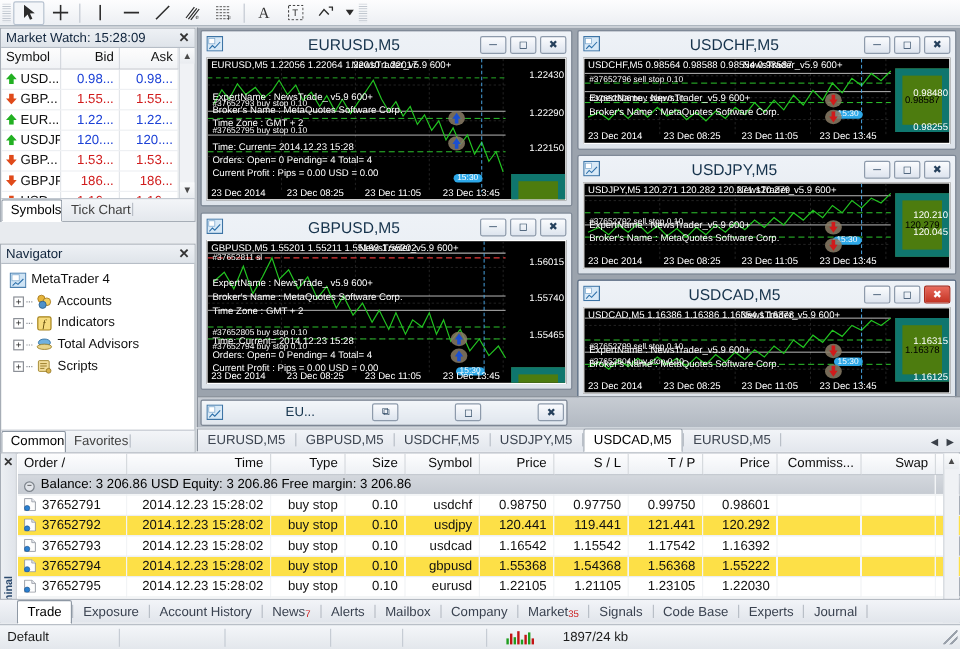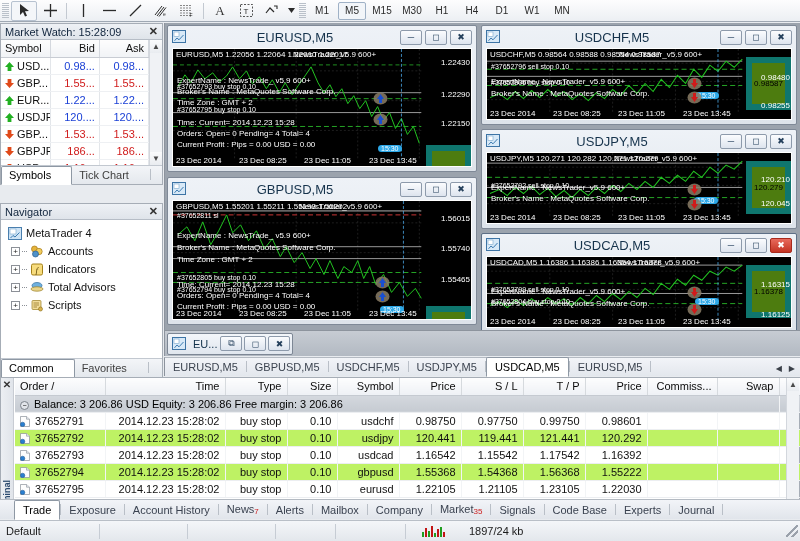--- a/index.html
+++ b/index.html
@@ -71,21 +71,21 @@
   }
   .sb-arrow { height:13px; display:flex; align-items:center; justify-content:center;
      font-size:8px; color:#4a4a4a; background:linear-gradient(#fafbfc,#e9ecf0); }
   .sb-arrow.bot { position:absolute; bottom:0; left:0; right:0; }
   .tabstrip {
     position:absolute; left:0; right:0; bottom:0; height:19px;
     background: linear-gradient(#f3f5f8,#e4e8ed); border-top:1px solid #c2c8d0;
     display:flex; align-items:flex-end;
   }
   .tabstrip .tab {
-    font-size:11px; padding: 2px 20px 3px 7px; color:#404040;text-align:right;
+    font-size:11px; padding: 2px 0 3px 7px; color:#404040;text-align:right;
   }
   .tabstrip .tab.active {
     background:#fff; border:1px solid #8e98a4; border-bottom:1px solid #fff;
     color:#000; border-radius: 2px 2px 0 0; margin-bottom:-1px;
   }
   .tabstrip .tsep { width:1px; height:11px; background:#b9bfc7; margin:0 1px 4px 1px; }
 
   #navigator { top: 203px; height: 175px; }
   .nav-tree { padding: 4px 0 0 4px; }
   .nav-row { display:flex; align-items:center; height:18px; font-size:11px; color:#111; }
@@ -154,21 +154,21 @@
   
   .mdi-taskbar {
     position:absolute; left:0; right:0; bottom:0; height:26px;
     background: linear-gradient(#c7ccd3,#b2b9c2);
     border-top:1px solid #8d949d;
     display:flex; align-items:center; padding-left:2px;
   }
   .mini-win {
     display:flex; align-items:center; height:22px;
     background: linear-gradient(#f3f6fa,#e0e6ee);
-    border:1px solid #7d8795; border-radius:2px; padding: 0 2px;
+    border:1px solid #7d8795; border-radius:2px; padding: 0 2px; gap: 45px;
   }
   .mini-win .mw-name { font-size:11px; color:#13324b; margin: 0 3px; }
 
   
   #charttabs {
     position:absolute; left:164px; top:357px; width:636px; height:19px;
     background: linear-gradient(#f2f4f8,#e3e7ed);
     border-top:1px solid #b4bac2; border-left:1px solid #8c939d;
     display:flex; align-items:flex-end;
   }
@@ -206,21 +206,21 @@
     border-right:1px solid #d6dade; border-bottom:1px solid #c5cad1;
     padding: 0 5px; text-align:right; white-space:nowrap;
   }
   .ord-table th.lft { text-align:left; }
   .ord-table td {
     height:17px; font-size:11px; color:#111; padding: 0 5px;
     border-bottom:1px solid #eceef1; border-right:1px solid #f2f4f6;
     text-align:right; white-space:nowrap; overflow:hidden;
   }
   .ord-table td.lft { text-align:left; }
-  .ord-table tr.alt td { background:#bef264; }
+  .ord-table tr.alt td { background:#fde047; }
   .bal-row td {
     background: linear-gradient(#d4d8de,#c6cbd2) !important;
     font-size:11px; color:#000; height:17px;
   }
   .term-scroll {
     position:absolute; right:0; top:0; width:13px; bottom:0;
     background:#f0f2f5; border-left:1px solid #d3d7dd;
   }
   .ord-ico { display:inline-block; width:10px; height:11px; vertical-align:-2px; margin-right:5px;}
 
@@ -317,31 +317,20 @@
           <path d="M1 9 L5 4 L9 8" stroke="#2b2b2b" stroke-width="1.2" fill="none"></path>
           <path d="M9 2 L12 2 L12 5" stroke="#2b2b2b" stroke-width="1.1" fill="none"></path>
         </svg>
     </div>
     <div class="tb-btn" style="width:12px;">
       <svg class="ic" width="7" height="5" viewBox="0 0 7 5">
           <path d="M0 0 L7 0 L3.5 5 Z" fill="#2b2b2b"></path>
         </svg>
     </div>
     <div class="grip"></div>
-    <div id="tf-list" style="display:flex;align-items:center;gap:2px;">
-        <div class="tf-btn">M1</div>
-        <div class="tf-btn active">M5</div>
-        <div class="tf-btn">M15</div>
-        <div class="tf-btn">M30</div>
-        <div class="tf-btn">H1</div>
-        <div class="tf-btn">H4</div>
-        <div class="tf-btn">D1</div>
-        <div class="tf-btn">W1</div>
-        <div class="tf-btn">MN</div>
-      </div>
   </div>
 
   <div class="panel" id="marketwatch">
     <div class="panel-hdr">
       <span>Market Watch: 15:28:09</span>
       <span class="x">✕</span>
     </div>
     <div style="position:absolute;left:0;right:13px;top:16px;bottom:19px;overflow:hidden;">
       <table class="mw-table">
         <thead>
@@ -712,21 +701,21 @@
           <path d="M3 40 L12 36 L20 42 L28 34 L36 40 L44 33 L52 41 L60 35 L68 43 L76 37 L84 44 L92 36 L100 42 L108 34 L116 40 L124 32 L132 38 L140 30 L148 36 L156 28 L164 34 L172 24 L180 30 L188 22 L196 28 L204 18 L212 24 L220 14 L228 20 L236 12 L244 16 L252 8" stroke="#22c421" stroke-width="1" fill="none"></path>
           <path d="M228 0 V62" stroke="#4aa8e8" stroke-width="0.8" stroke-dasharray="3 2"></path>
         </svg>
         <div class="qinfo">USDJPY,M5  120.271 120.282 120.271 120.279</div>
         <div class="qinfo" style="left:127px;">NewsTrader_v5.9 600+</div>
         <div class="ord-text" style="top:29px;">#37652792 sell stop 0.10</div>
         <div class="ea-text" style="top:30px;">ExpertName : NewsTrader_v5.9 600+</div>
         <div class="ea-text" style="top:41px;">Broker's Name :  MetaQuotes Software Corp.</div>
         <div class="pricebox" style="top:8px;">120.279</div>
         <div class="pricelab" style="top:22px;">120.210</div>
-        <div class="pricelab" style="top:46px;">120.045</div>
+        <div class="pricelab" style="top:36px;">120.045</div>
         <div class="tstamp" style="left:207px;top:44px;">15:30</div>
         <div class="arrowmk" style="left:200px;top:29px;">
           <svg width="15" height="15" viewBox="0 0 15 15">
               <ellipse cx="7.5" cy="7.5" rx="7" ry="6" fill="#8a7d66" opacity="0.85"></ellipse>
               <path d="M7.5 12 L11 7 L9 7 L9 3 L6 3 L6 7 L4 7 Z" fill="#d01b1b"></path>
             </svg>
         </div>
         <div class="arrowmk" style="left:200px;top:44px;">
           <svg width="15" height="15" viewBox="0 0 15 15">
               <ellipse cx="7.5" cy="7.5" rx="7" ry="6" fill="#8a7d66" opacity="0.85"></ellipse>

